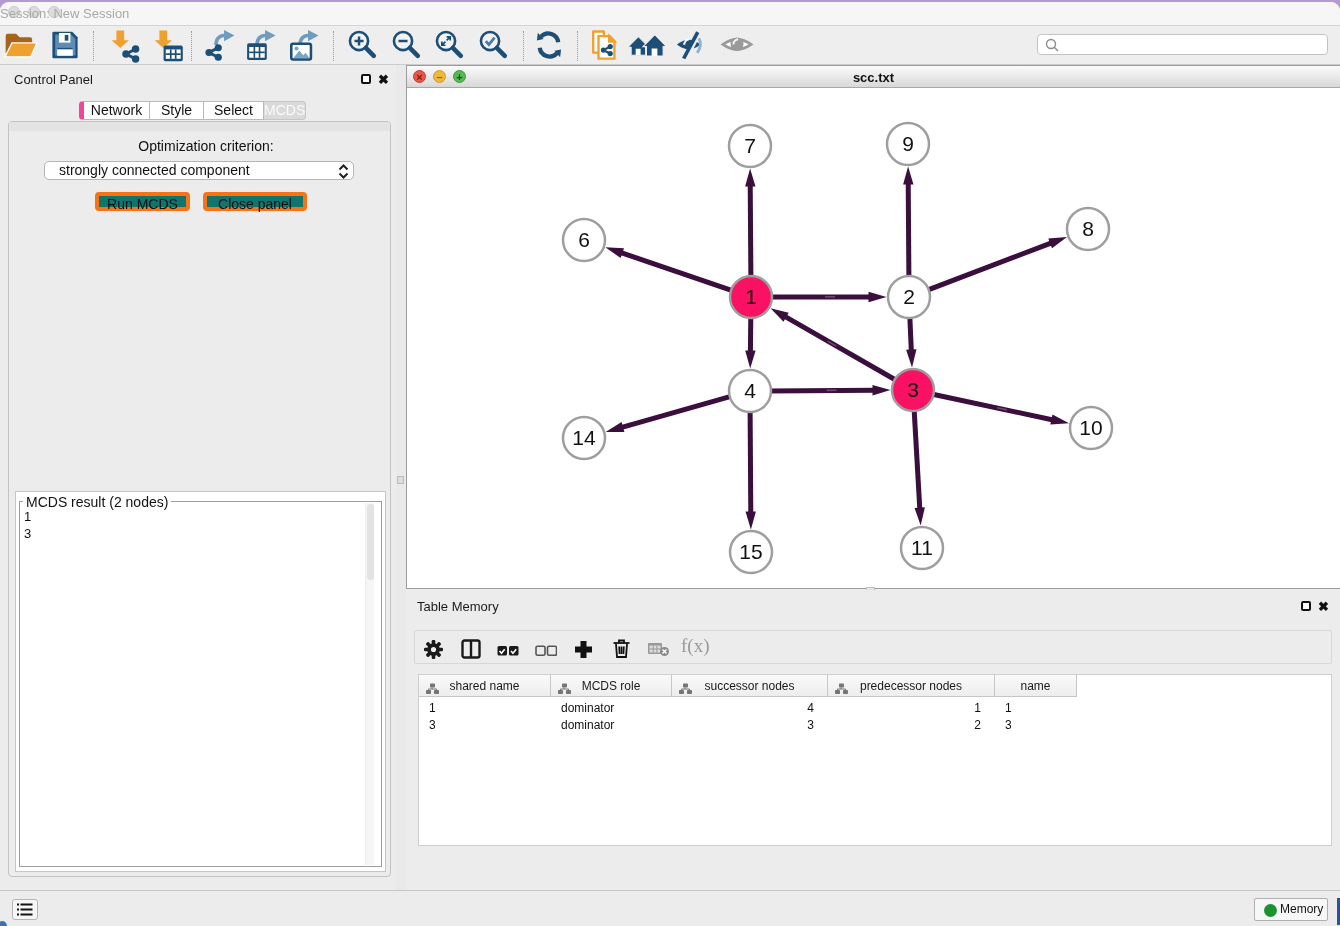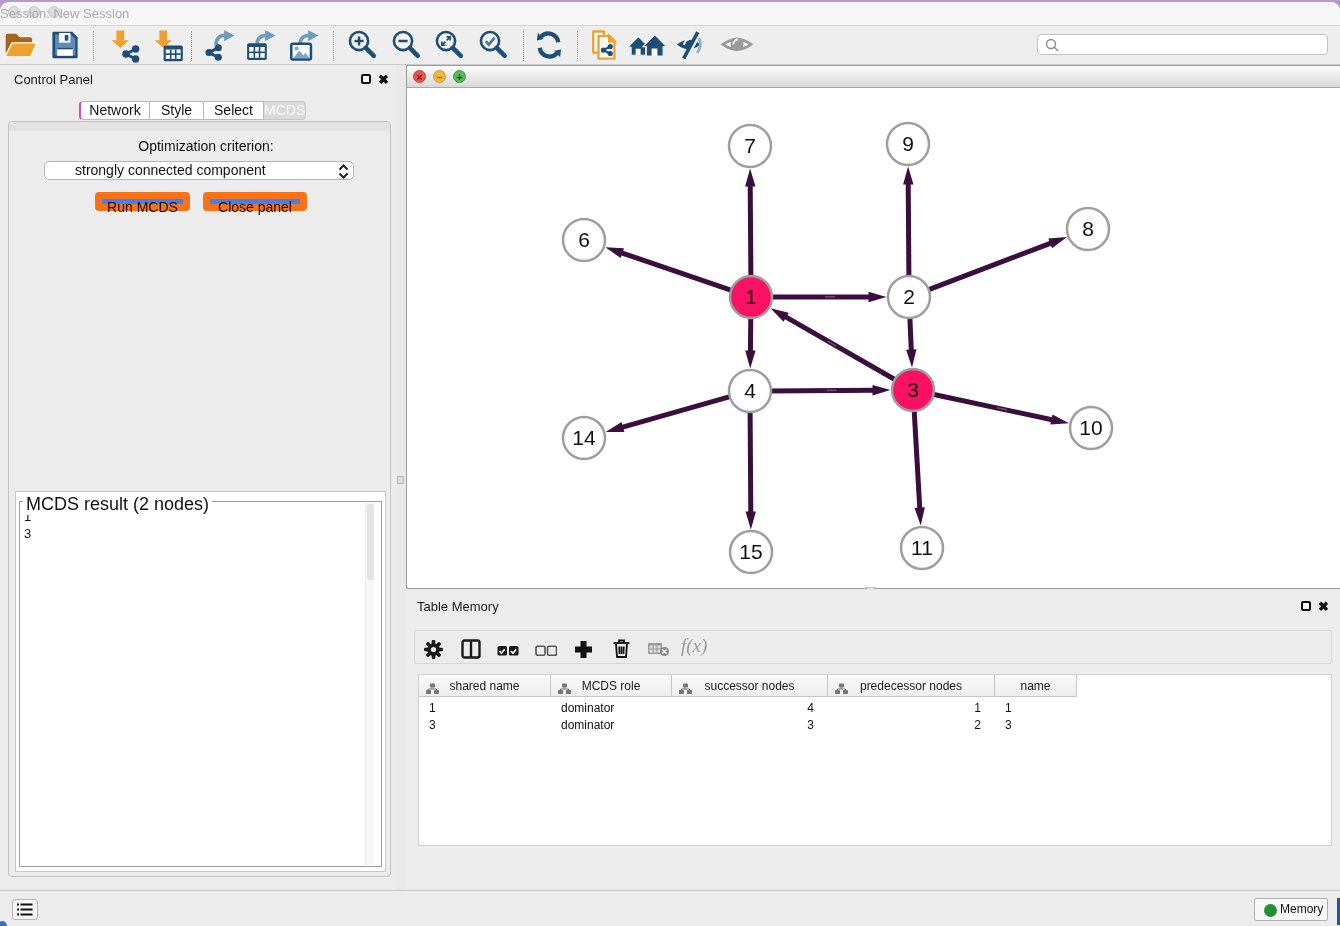--- a/index.html
+++ b/index.html
@@ -11,31 +11,31 @@
 #toolbar{position:absolute;left:0;top:24px;width:1340px;height:39px;background:#eeeeee;border-bottom:1px solid #cbcbcb;}
 .tsep{position:absolute;top:5px;height:30px;width:0;border-left:1px dotted #9a9a9a;}
 .ticon{position:absolute;top:4px;width:30px;height:30px;}
 #search{position:absolute;left:1037px;top:8px;width:291px;height:21px;background:#fff;border:1px solid #c3c3c3;border-radius:4px;}
 #cpanel{position:absolute;left:0;top:63px;width:396px;height:825px;background:#ececec;}
 #cphead{position:absolute;left:14px;top:7px;font-size:13px;color:#1a1a1a;}
 .floatico{position:absolute;width:10px;height:10px;border:2px solid #111;border-radius:2px;background:#fff;}
 .xico{position:absolute;font-size:13px;font-weight:bold;color:#111;}
 .tabbar{position:absolute;display:flex;z-index:3;}
 .tab{height:19px;line-height:17px;font-size:14px;text-align:center;background:#fff;border:1px solid #b9b9b9;border-left:none;color:#111;}
-.tab.first{border-left:2px solid #ec4899;border-radius:4px 0 0 4px;}
+.tab.first{border-left:5px solid #ec4899;border-radius:4px 0 0 4px;}
 .tab.last{border-radius:0 4px 4px 0;}
 .tab.sel{background:#dadada;color:#fafafa;border-color:#c6c6c6;}
 #cppane{position:absolute;left:8px;top:56px;width:383px;height:756px;border:1px solid #c2c2c2;border-radius:4px;background:#ececec;}
 #cpband{position:absolute;left:0;top:0;width:100%;height:9px;background:#e3e3e3;border-radius:3px 3px 0 0;}
 #optlabel{position:absolute;left:0;top:73px;width:396px;text-align:center;font-size:14px;color:#111;padding-left:16px;}
-#seldd{position:absolute;left:44px;top:96px;width:310px;height:19px;background:#fff;border:1px solid #b5b5b5;border-radius:5px;font-size:14px;line-height:17px;padding-left:30px;color:#111;}
-.btn{position:absolute;top:127px;height:19px;background:#3b82f6;border:7px solid #f97316;border-radius:4px;font-size:14px;line-height:17px;text-align:center;color:#111;}
+#seldd{position:absolute;left:44px;top:96px;width:310px;height:19px;background:#fff;border:1px solid #b5b5b5;border-radius:5px;font-size:14px;line-height:17px;padding-left:14px;color:#111;}
+.btn{position:absolute;top:127px;height:19px;background:#0f766e;border:4px solid #f97316;border-radius:4px;font-size:14px;line-height:17px;text-align:center;color:#111;}
 #fsbox{position:absolute;left:15px;top:426px;width:371px;height:381px;background:#fff;border:1px solid #c6c6c6;}
 #fsborder{position:absolute;left:3px;top:9px;width:363px;height:366px;border:1px solid #9e9e9e;}
-#fslegend{position:absolute;left:7px;top:2px;z-index:2;background:#fff;font-size:18px;color:#111;padding:0 3px;}
+#fslegend{position:absolute;left:7px;top:2px;z-index:2;background:#fff;font-size:14px;color:#111;padding:0 3px;}
 #fstext{position:absolute;left:8px;top:17px;font-size:13px;line-height:16.5px;color:#111;}
 #fsscroll{position:absolute;left:349px;top:11px;width:9px;height:362px;background:#f6f6f6;border-left:1px solid #ececec;}
 #fsthumb{position:absolute;left:1px;top:1px;width:7px;height:76px;background:#e3e3e3;border-radius:3px;}
 #vsplit{position:absolute;left:396px;top:63px;width:10px;height:825px;background:#e9e9e9;}
 #vhandle{position:absolute;left:1px;top:411px;width:7px;height:8px;background:#ddd;border:1px solid #bbb;}
 #netwin{position:absolute;left:406px;top:63px;width:934px;height:524px;background:#fff;border:1px solid #9c9c9c;border-right:none;}
 #nettitle{position:absolute;left:0;top:0;width:100%;height:22px;background:linear-gradient(#fbfbfb,#d8d8d8);border-bottom:1px solid #a8a8a8;}
 .mac{position:absolute;top:4px;width:13px;height:13px;border-radius:50%;font-size:11px;font-weight:bold;text-align:center;line-height:12px;}
 #netname{position:absolute;top:4px;width:100%;text-align:center;font-size:13px;color:#111;font-weight:bold;}
 #hhandle{position:absolute;left:866px;top:585px;width:9px;height:6px;background:#e4e4e4;border:1px solid #c0c0c0;}
@@ -266,20 +266,21 @@
 </div>
 </div>
 <div id="vsplit">
       <div id="vhandle"></div>
     </div>
 <div id="netwin">
 <div id="nettitle">
 <div class="mac" style="left:6px;background:#e8554a;border:1px solid #c33f35;color:#7e1a12">×</div>
 <div class="mac" style="left:26px;background:#f0b73f;border:1px solid #cf9a2a;color:#8e6510">–</div>
 <div class="mac" style="left:46px;background:#58b857;border:1px solid #3f9c41;color:#0e5d11">+</div>
+<div id="netname">scc.txt</div>
 </div>
 </div>
 <svg style="position:absolute;left:406px;top:86px" width="934" height="501" viewBox="406 88 934 501" font-family="Liberation Sans, sans-serif">
       <line x1="750.9" y1="278.0" x2="750.2" y2="183.5" stroke="#3a0e3d" stroke-width="5"></line>
       <polygon points="750.1,168.5 755.5,186.5 745.1,186.5" fill="#3a0e3d"></polygon>
       <line x1="733.0" y1="290.9" x2="619.5" y2="252.1" stroke="#3a0e3d" stroke-width="5"></line>
       <polygon points="605.3,247.3 624.0,248.2 620.6,258.0" fill="#3a0e3d"></polygon>
       <line x1="770.0" y1="297.0" x2="871.5" y2="297.0" stroke="#3a0e3d" stroke-width="5"></line>
       <polygon points="886.5,297.0 868.5,302.2 868.5,291.8" fill="#3a0e3d"></polygon>
       <line x1="750.8" y1="316.0" x2="750.4" y2="353.5" stroke="#3a0e3d" stroke-width="5"></line>
@@ -388,21 +389,21 @@
               <rect x="1.5" y="2.5" width="11" height="7" fill="#ddd"></rect>
               <g stroke="#999" stroke-width="1">
                 <line x1="1.5" y1="6" x2="12.5" y2="6"></line>
                 <line x1="5.2" y1="2.5" x2="5.2" y2="9.5"></line>
                 <line x1="8.9" y1="2.5" x2="8.9" y2="9.5"></line>
               </g>
               <circle cx="16.5" cy="8.5" r="4.5" fill="#8a8a8a"></circle>
               <path d="M14.5 6.5 l4 4 M18.5 6.5 l-4 4" stroke="#fff" stroke-width="1.4"></path>
             </g>
           </svg></div>
-        <div style="position:absolute;left:266px;top:4px"><span style="font-family:'Liberation Serif',serif;font-style:italic;font-size:19px;color:#9a9a9a">f(x)</span></div>
+        <div style="position:absolute;left:266px;top:4px"><span style="font-family:'Liberation Serif',serif;font-size:19px;color:#9a9a9a">f(x)</span></div>
 </div>
 <div id="ttable">
         <div class="th" style="left:0px;width:132px"><span class="thico"><svg width="13" height="12" viewBox="0 0 13 12">
               <g fill="#757575">
                 <rect x="4" y="0.5" width="5" height="4" rx="0.8"></rect>
                 <rect x="0" y="7" width="5" height="4" rx="0.8"></rect>
                 <rect x="8" y="7" width="5" height="4" rx="0.8"></rect>
                 <path d="M6 4.5 v1.5 M2.5 7 V6 h8 v1" stroke="#757575" stroke-width="1" fill="none"></path>
               </g>
             </svg></span>shared name</div>

